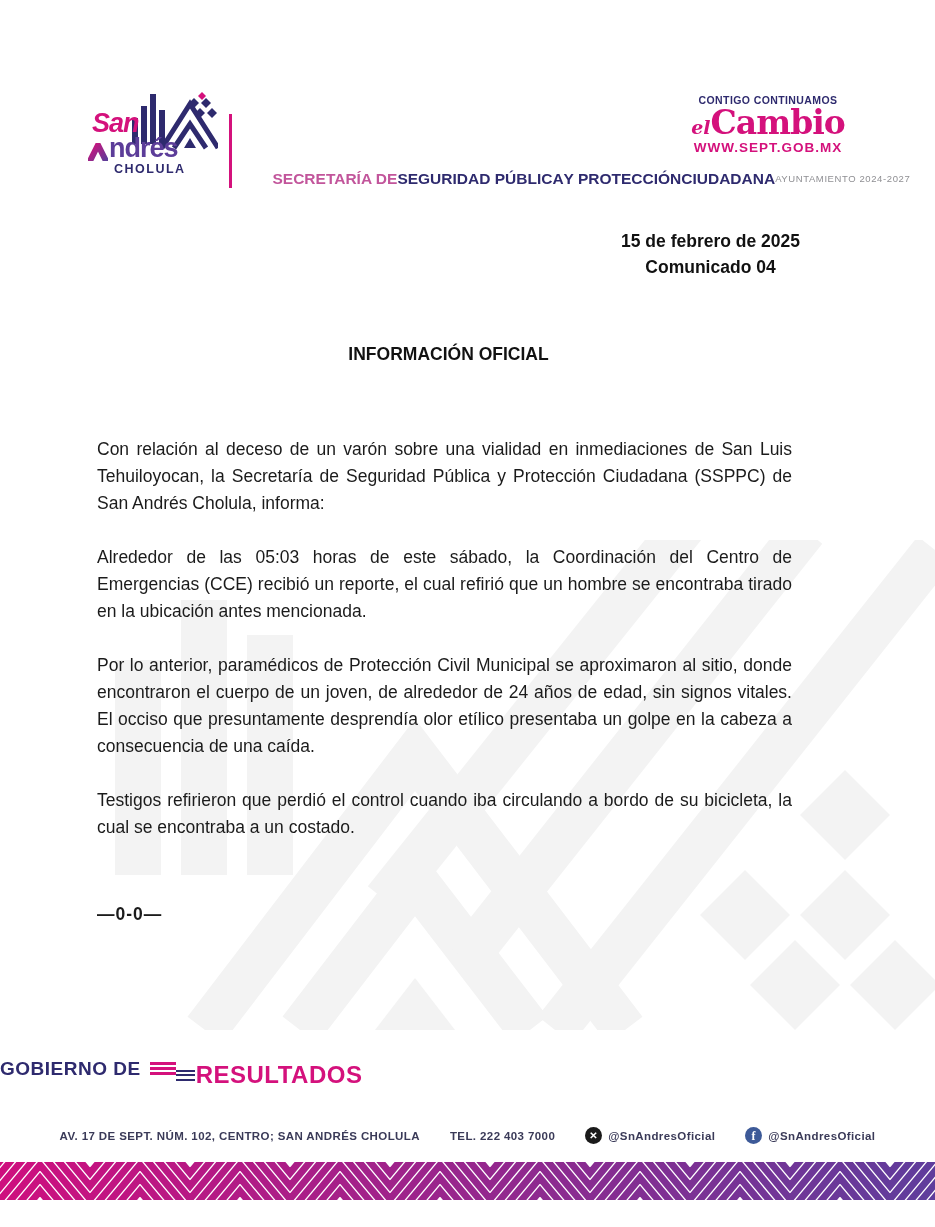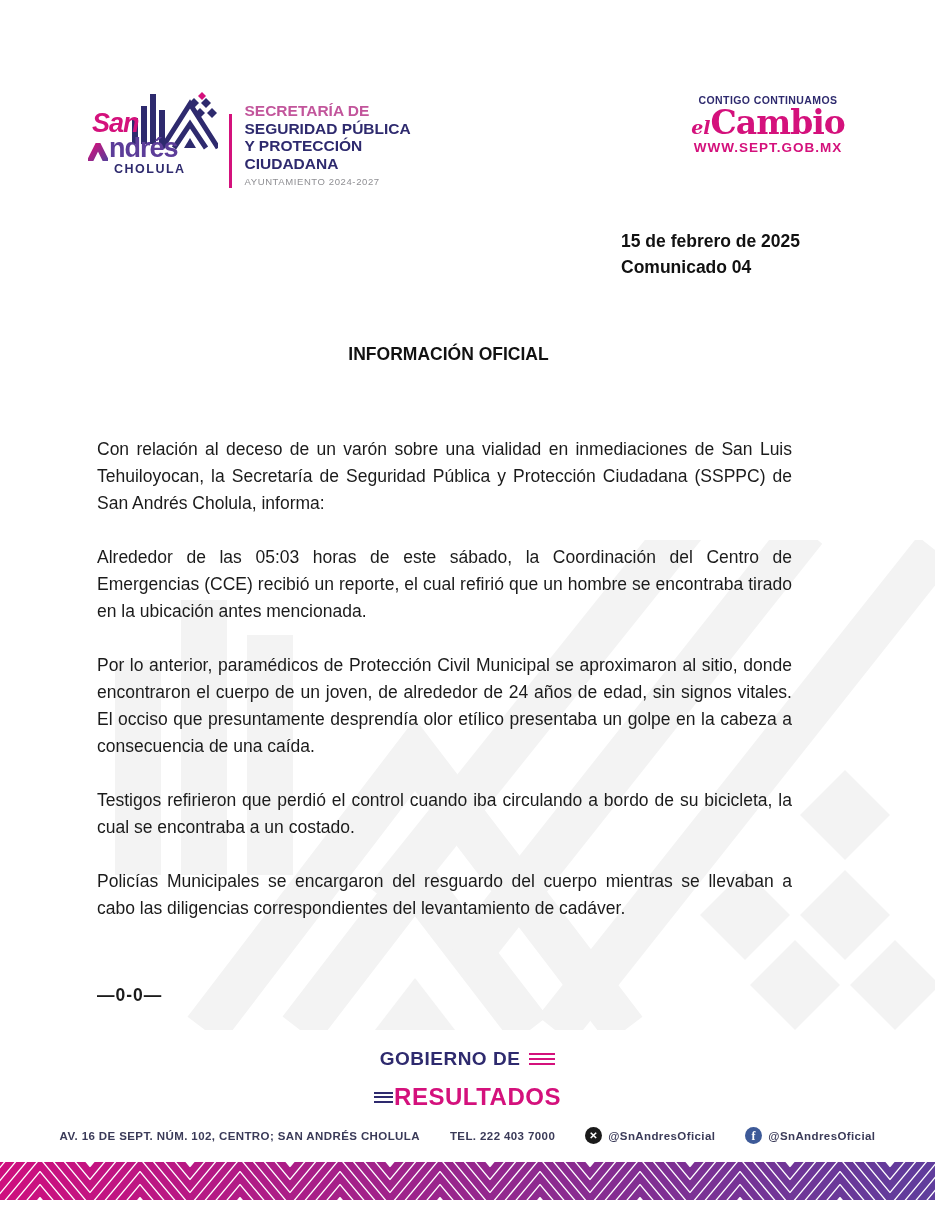--- a/index.html
+++ b/index.html
@@ -16,45 +16,45 @@
 
   
   .logo-left { position:absolute; left:78px; top:92px; display:flex; align-items:flex-end; gap:13px; }
   .city-block { position:relative; width:138px; height:96px; }
   .city-icon { position:absolute; right:-2px; top:0; }
   .city-san  { position:absolute; left:14px; top:16px; font-size:27px; font-weight:bold; font-style:italic; color:#D4117C; letter-spacing:-1px; }
   .city-ndres{ position:absolute; left:10px; top:41px; font-size:27px; font-weight:bold; color:#5C3D99; letter-spacing:-1px; display:flex; align-items:flex-end; }
   .city-ndres svg { margin-right:1px; margin-bottom:3px; }
   .city-cholula { position:absolute; left:36px; top:70px; font-size:12.5px; font-weight:bold; color:#2E2A6E; letter-spacing:1.5px; }
   .logo-divider { width:2.5px; height:74px; background:#D4117C; }
-  .dept-block { display:flex; flex-direction:column; line-height:1.15; }
+  .dept-block { display:flex; flex-direction:row; line-height:1.15;margin-left:28px; }
   .dept-l1 { color:#C2559B; font-weight:bold; font-size:15.5px; }
   .dept-l  { color:#2E2A6E; font-weight:bold; font-size:15.5px; }
   .dept-term { color:#8F8F93; font-size:9.5px; letter-spacing:0.6px; margin-top:4px; }
 
   
   .logo-right { position:absolute; left:668px; top:94px; width:200px; text-align:center; }
   .cr-tagline { color:#2E2A6E; font-weight:bold; font-size:10.5px; letter-spacing:0.4px; }
   .cr-line1 { margin-top:1px; line-height:0.95; }
   .cr-el { font-family:"DejaVu Serif", serif; font-style:italic; font-weight:bold; color:#D4117C; font-size:19px; }
   .cr-cambio { font-family:"DejaVu Serif", serif; font-weight:bold; color:#D4117C; font-size:33px; letter-spacing:-1px; }
   .cr-line2 { margin-top:-6px; line-height:0.95; }
   .cr-de { font-family:"DejaVu Serif", serif; font-weight:bold; color:#D4117C; font-size:13px; }
   .cr-rumbo { font-family:"DejaVu Serif", serif; font-weight:bold; color:#2E2A6E; font-size:33px; letter-spacing:-1px; }
   .cr-web { margin-top:2px; color:#D4117C; font-weight:bold; font-size:13.5px; letter-spacing:1px; }
 
   
-  .meta-block { position:absolute; right:135px; top:228px; text-align:left; font-weight:bold; font-size:17.5px; line-height:1.5; color:#111; }
+  .meta-block { position:absolute; right:135px; top:228px; text-align:center; font-weight:bold; font-size:17.5px; line-height:1.5; color:#111; }
   .doc-title { position:absolute; left:97px; right:135px; top:344px; text-align:center; font-weight:bold; font-size:17.5px; color:#111; }
   .doc-body { position:absolute; left:97px; right:143px; top:436px; }
   .doc-body p { font-size:17.5px; line-height:27px; text-align:justify; margin-bottom:27px; color:#1b1b1b; }
   .doc-sep { font-weight:bold; font-size:17.5px; margin-top:63px; letter-spacing:1px; }
 
   
-  .slogan { position:absolute; left:0; top:1048px; width:100%; display:flex; flex-direction:column; align-items:center; z-index:1; }
+  .slogan { position:absolute; left:0; top:1048px; width:100%; display:flex; flex-direction:row; align-items:center; z-index:1; }
   .slogan-row { display:flex; align-items:center; gap:9px; }
   .slogan-l1 { color:#2E2A6E; font-weight:bold; font-size:19px; letter-spacing:0.5px; }
   .slogan-l2 { color:#D4117C; font-weight:bold; font-size:24px; letter-spacing:0.5px; }
   .tri-lines { display:flex; flex-direction:column; gap:2.5px; }
   .tri-lines i { display:block; width:26px; height:2.5px; }
   .tri-lines.pink i { background:#D4117C; }
   .tri-lines.navy i { width:19px; height:2px; background:#2E2A6E; }
   .slogan-row2 { margin-top:13px; display:flex; align-items:center; gap:1px; }
 
   
@@ -157,21 +157,20 @@
     <div>Comunicado 04</div>
   </div>
 
   <div class="doc-title layer">INFORMACIÓN OFICIAL</div>
 
   <div class="doc-body layer">
     <p>Con relación al deceso de un varón sobre una vialidad en inmediaciones de San Luis Tehuiloyocan, la Secretaría de Seguridad Pública y Protección Ciudadana (SSPPC) de San Andrés Cholula, informa:</p>
     <p>Alrededor de las 05:03 horas de este sábado, la Coordinación del Centro de Emergencias (CCE) recibió un reporte, el cual refirió que un hombre se encontraba tirado en la ubicación antes mencionada.</p>
     <p>Por lo anterior, paramédicos de Protección Civil Municipal se aproximaron al sitio, donde encontraron el cuerpo de un joven, de alrededor de 24 años de edad, sin signos vitales. El occiso que presuntamente desprendía olor etílico presentaba un golpe en la cabeza a consecuencia de una caída.</p>
     <p>Testigos refirieron que perdió el control cuando iba circulando a bordo de su bicicleta, la cual se encontraba a un costado.</p>
-    <p>Policías Municipales se encargaron del resguardo del cuerpo mientras se llevaban a cabo las diligencias correspondientes del levantamiento de cadáver.</p>
     <div class="doc-sep">—0-0—</div>
   </div>
 
   <div class="slogan">
     <div class="slogan-row">
       <span class="slogan-l1">GOBIERNO DE</span>
       <span class="tri-lines pink">
           <i></i>
           <i></i>
           <i></i>
@@ -181,21 +180,21 @@
       <span class="tri-lines navy">
           <i></i>
           <i></i>
           <i></i>
         </span>
       <span class="slogan-l2">RESULTADOS</span>
     </div>
   </div>
 
   <div class="footer-info">
-    <span>AV. 16 DE SEPT. NÚM. 102, CENTRO; SAN ANDRÉS CHOLULA</span>
+    <span>AV. 17 DE SEPT. NÚM. 102, CENTRO; SAN ANDRÉS CHOLULA</span>
     <span>TEL. 222 403 7000</span>
     <span class="social-item">
       <span class="icon-circle icon-x">✕</span>
       <span>@SnAndresOficial</span>
     </span>
     <span class="social-item">
       <span class="icon-circle icon-fb">f</span>
       <span>@SnAndresOficial</span>
     </span>
   </div>

